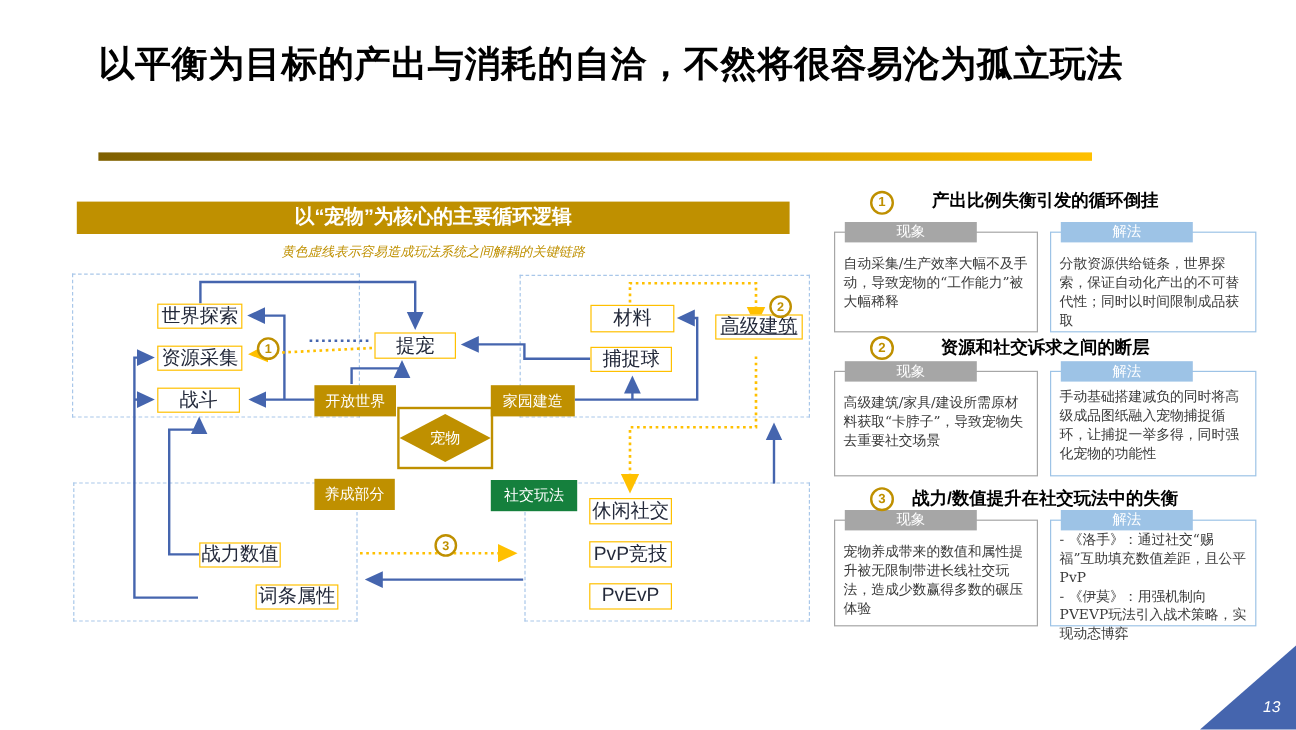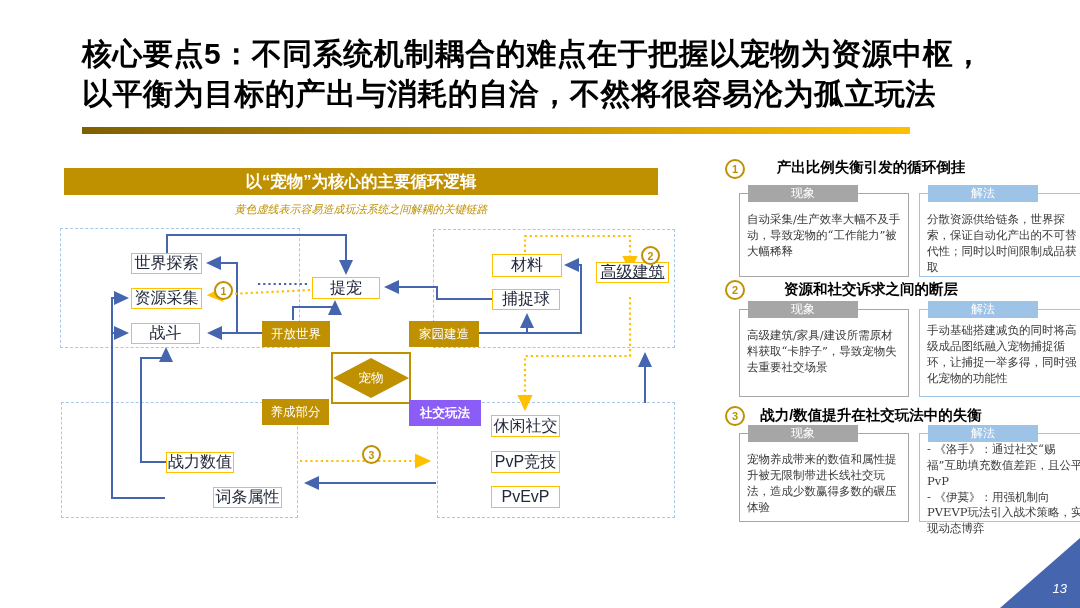--- a/index.html
+++ b/index.html
@@ -12,51 +12,50 @@
   .diagram-header{position:absolute;left:64px;top:168px;width:594px;height:27px;
        background:#BF9000;color:#fff;font-size:16.5px;font-weight:bold;text-align:center;line-height:27px;}
   .diagram-subtitle{position:absolute;left:64px;top:202px;width:594px;text-align:center;
        color:#BF9000;font-size:11px;font-style:italic;font-family:"DejaVu Serif",serif;}
   .dashed-region{position:absolute;border:1.5px dashed #A9C7E9;z-index:1;box-sizing:border-box;}
   svg.connectors{position:absolute;left:0;top:0;z-index:2;}
   .node{position:absolute;background:#fff;border:1.5px solid #FFC000;color:#23293a;
        font-size:16px;display:flex;align-items:center;justify-content:center;z-index:3;box-sizing:border-box;}
   .hub{position:absolute;background:#BF9000;color:#fff;font-size:12.5px;
        display:flex;align-items:center;justify-content:center;z-index:4;box-sizing:border-box;}
-  .hub.social{background:#8b5cf6;font-weight:bold;}
-  .center-square{position:absolute;left:331px;top:352px;width:80px;height:52px;background:#fff;
+  .hub.social{background:#15803d;}
+  .center-square{position:absolute;left:331px;top:339px;width:80px;height:52px;background:#fff;
        border:2px solid #BF9000;z-index:3;box-sizing:border-box;}
   .center-label{position:absolute;left:0;top:0;width:76px;height:48px;display:flex;align-items:center;
        justify-content:center;color:#fff;font-size:12.5px;}
   .badge{position:absolute;width:15px;height:15px;border:2px solid #BF9000;border-radius:50%;
        background:#fff;color:#BF9000;font-size:10.5px;font-weight:bold;display:flex;align-items:center;
        justify-content:center;z-index:5;}
   .badge.pbadge{width:16px;height:16px;font-size:11px;}
   .panel-title{position:absolute;left:695px;width:352px;text-align:center;font-size:14.5px;
        font-weight:bold;color:#000;}
-  .card{position:absolute;background:#fff;box-sizing:border-box;margin-left:44px;}
+  .card{position:absolute;background:#fff;box-sizing:border-box;}
   .card.phen{border:1.5px solid #A6A6A6;}
   .card.sol{border:1.5px solid #9DC3E6;}
   .tab{position:absolute;top:-9px;left:8px;width:110px;height:17px;color:#fff;font-size:12px;
        text-align:center;line-height:17px;}
   .card.phen .tab{background:#A6A6A6;}
   .card.sol .tab{background:#9DC3E6;}
   .card-body{padding:18px 7px 4px;font-size:11.5px;line-height:1.38;color:#3a3a3a;
        font-family:"DejaVu Serif",serif;white-space:pre-line;}
   .card-body.tight{padding-top:8px;}
   .corner-triangle{position:absolute;right:0;bottom:0;width:0;height:0;
        border-left:80px solid transparent;border-bottom:70px solid #4565AE;z-index:5;}
   .page-num{position:absolute;right:13px;bottom:12px;color:#fff;font-size:13px;
        font-style:italic;z-index:6;}
 </style>
 </head>
 <body>
 
 <div class="slide-title">
-  <div>核心要点5：不同系统机制耦合的难点在于把握以宠物为资源中枢，</div>
   <div>以平衡为目标的产出与消耗的自洽，不然将很容易沦为孤立玩法</div>
 </div>
 <div class="title-bar"></div>
 
 <div class="diagram-header">以“宠物”为核心的主要循环逻辑</div>
 <div class="diagram-subtitle">黄色虚线表示容易造成玩法系统之间解耦的关键链路</div>
 
 <div class="dashed-region" style="left:60px;top:228px;width:240px;height:120px;"></div>
 <div class="dashed-region" style="left:433px;top:229px;width:242px;height:119px;"></div>
 <div class="dashed-region" style="left:61px;top:402px;width:237px;height:116px;"></div>

